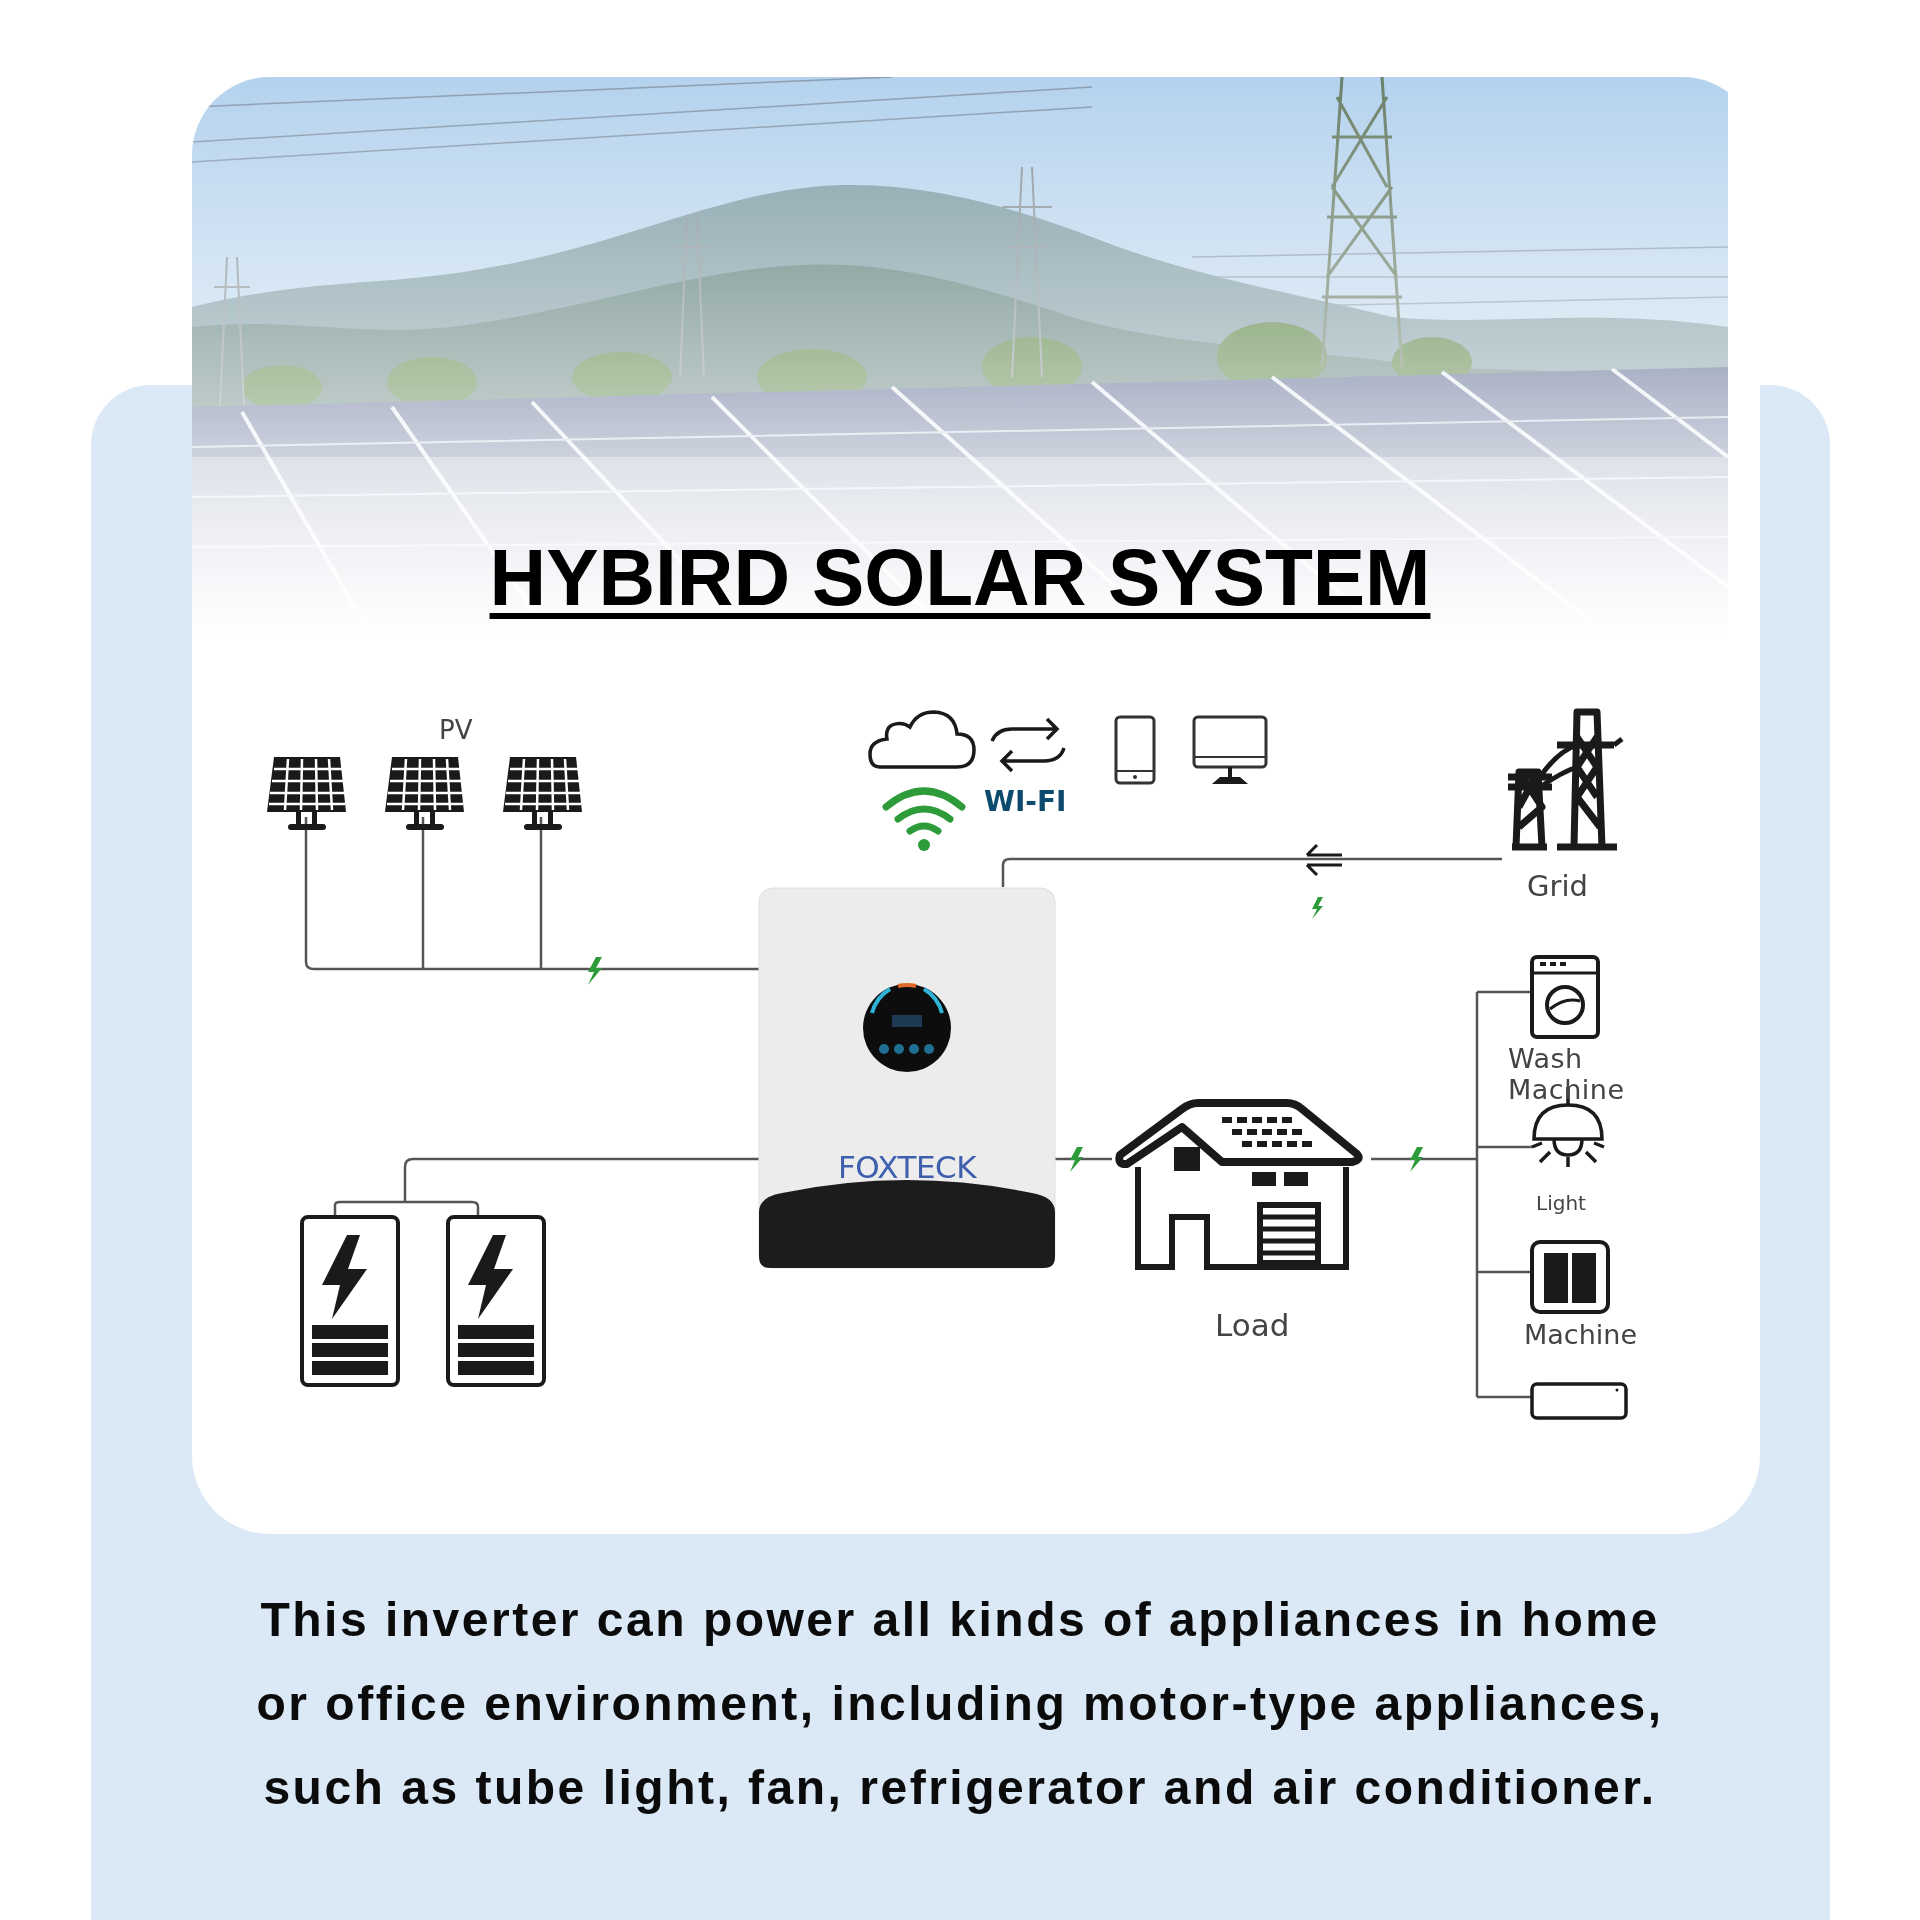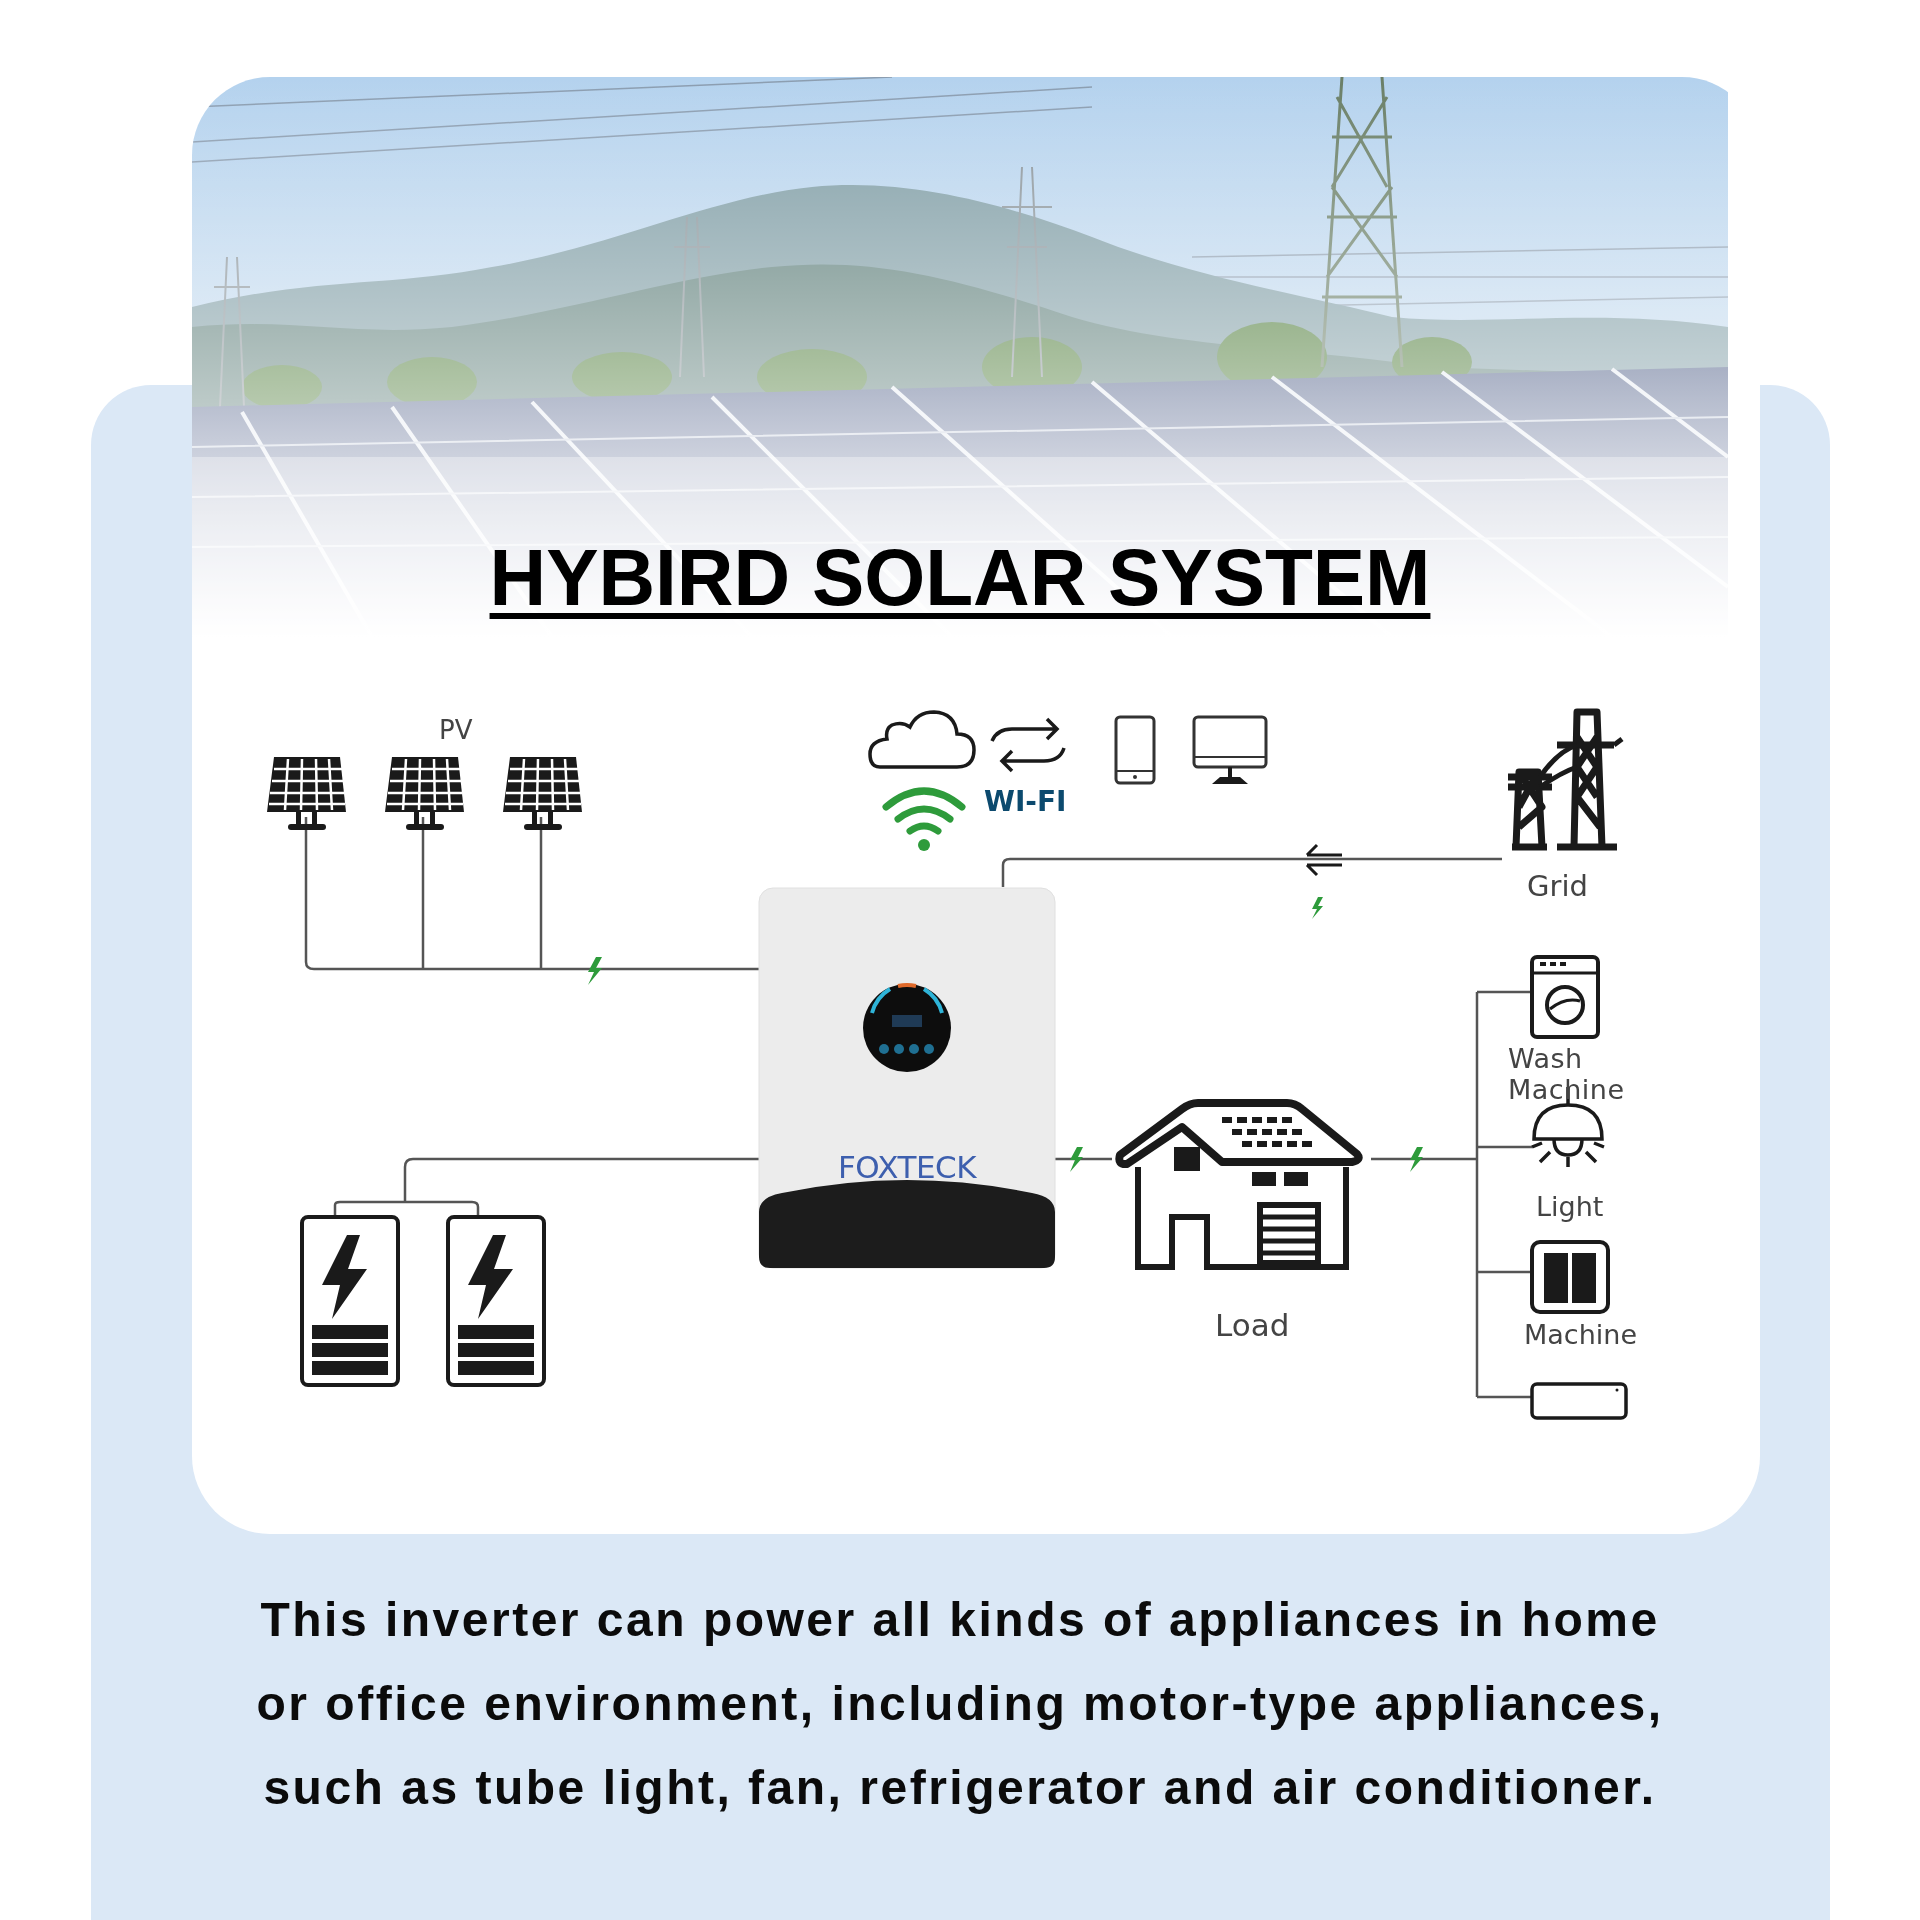--- a/index.html
+++ b/index.html
@@ -293,21 +293,21 @@
         <rect x="1310" y="727" width="94" height="34" rx="5" fill="none" stroke="#1a1a1a" stroke-width="3.5"></rect>
         <circle cx="1395" cy="733" r="1.5" fill="#1a1a1a"></circle>
       </g>
     </svg>
 
     <div class="lbl" style="left:181px;top:58px;font-size:26px;margin-left:36px;">PV</div>
     <div class="lbl" style="left:762px;top:128px;font-size:28px;font-weight:bold;color:#0c4a6e;">WI-FI</div>
     <div class="lbl" style="left:1305px;top:212px;font-size:29px;">Grid</div>
     <div class="lbl" style="left:993px;top:650px;font-size:31px;text-align:right;">Load</div>
     <div class="lbl" style="left:1262px;top:386px;font-size:27px;letter-spacing:0.5px;margin-left:24px;">Wash Machine</div>
-    <div class="lbl" style="left:1314px;top:534px;font-size:27px;">Light</div>
+    <div class="lbl" style="left:1314px;top:534px;font-size:20px;">Light</div>
     <div class="lbl" style="left:1302px;top:662px;font-size:27px;">Machine</div>
     <div style="position:absolute;left:585px;top:492px;width:200px;text-align:center;font-family:'DejaVu Sans',sans-serif;font-size:31px;color:#3d5fae;letter-spacing:-0.5px;">FOXTECK</div>
   </div>
 </div>
 
 <div class="desc">
   <div>This inverter can power all kinds of appliances in home</div>
   <div>or office environment, including motor-type appliances,</div>
   <div>such as tube light, fan, refrigerator and air conditioner.</div>
 </div>

